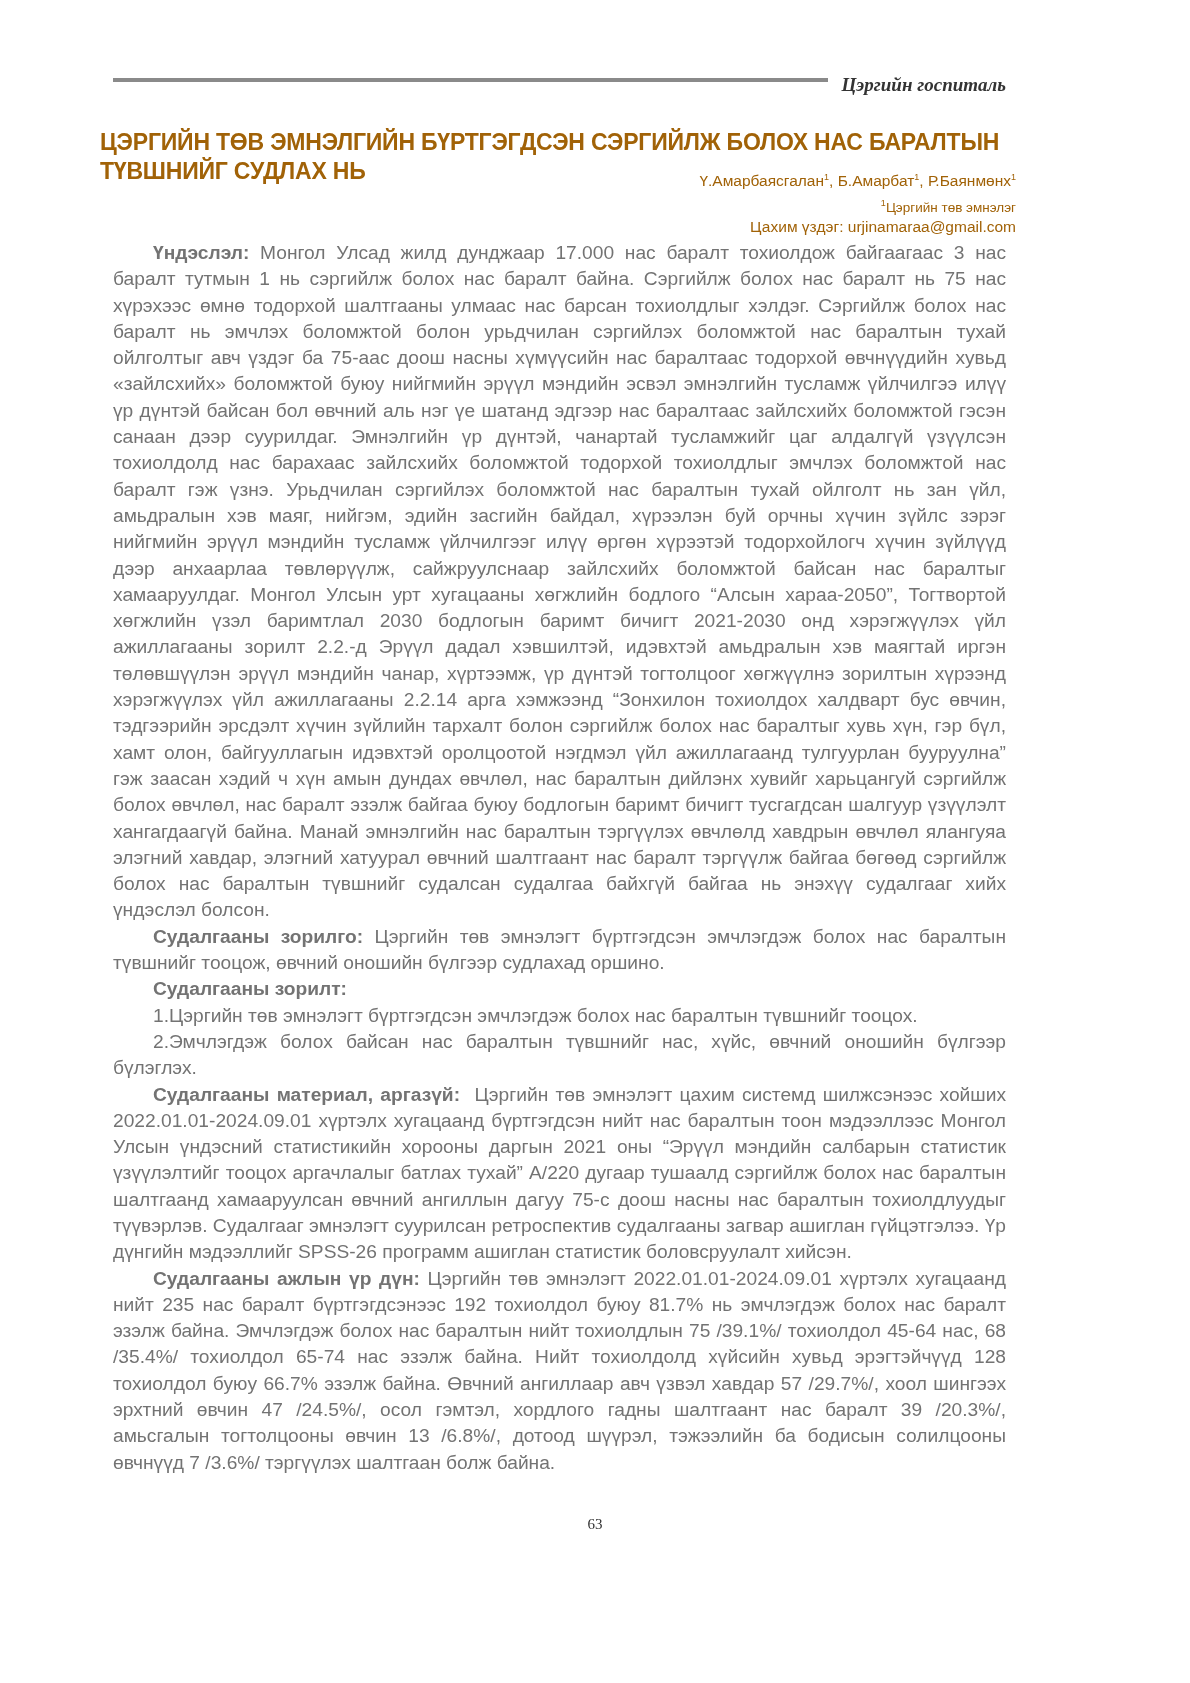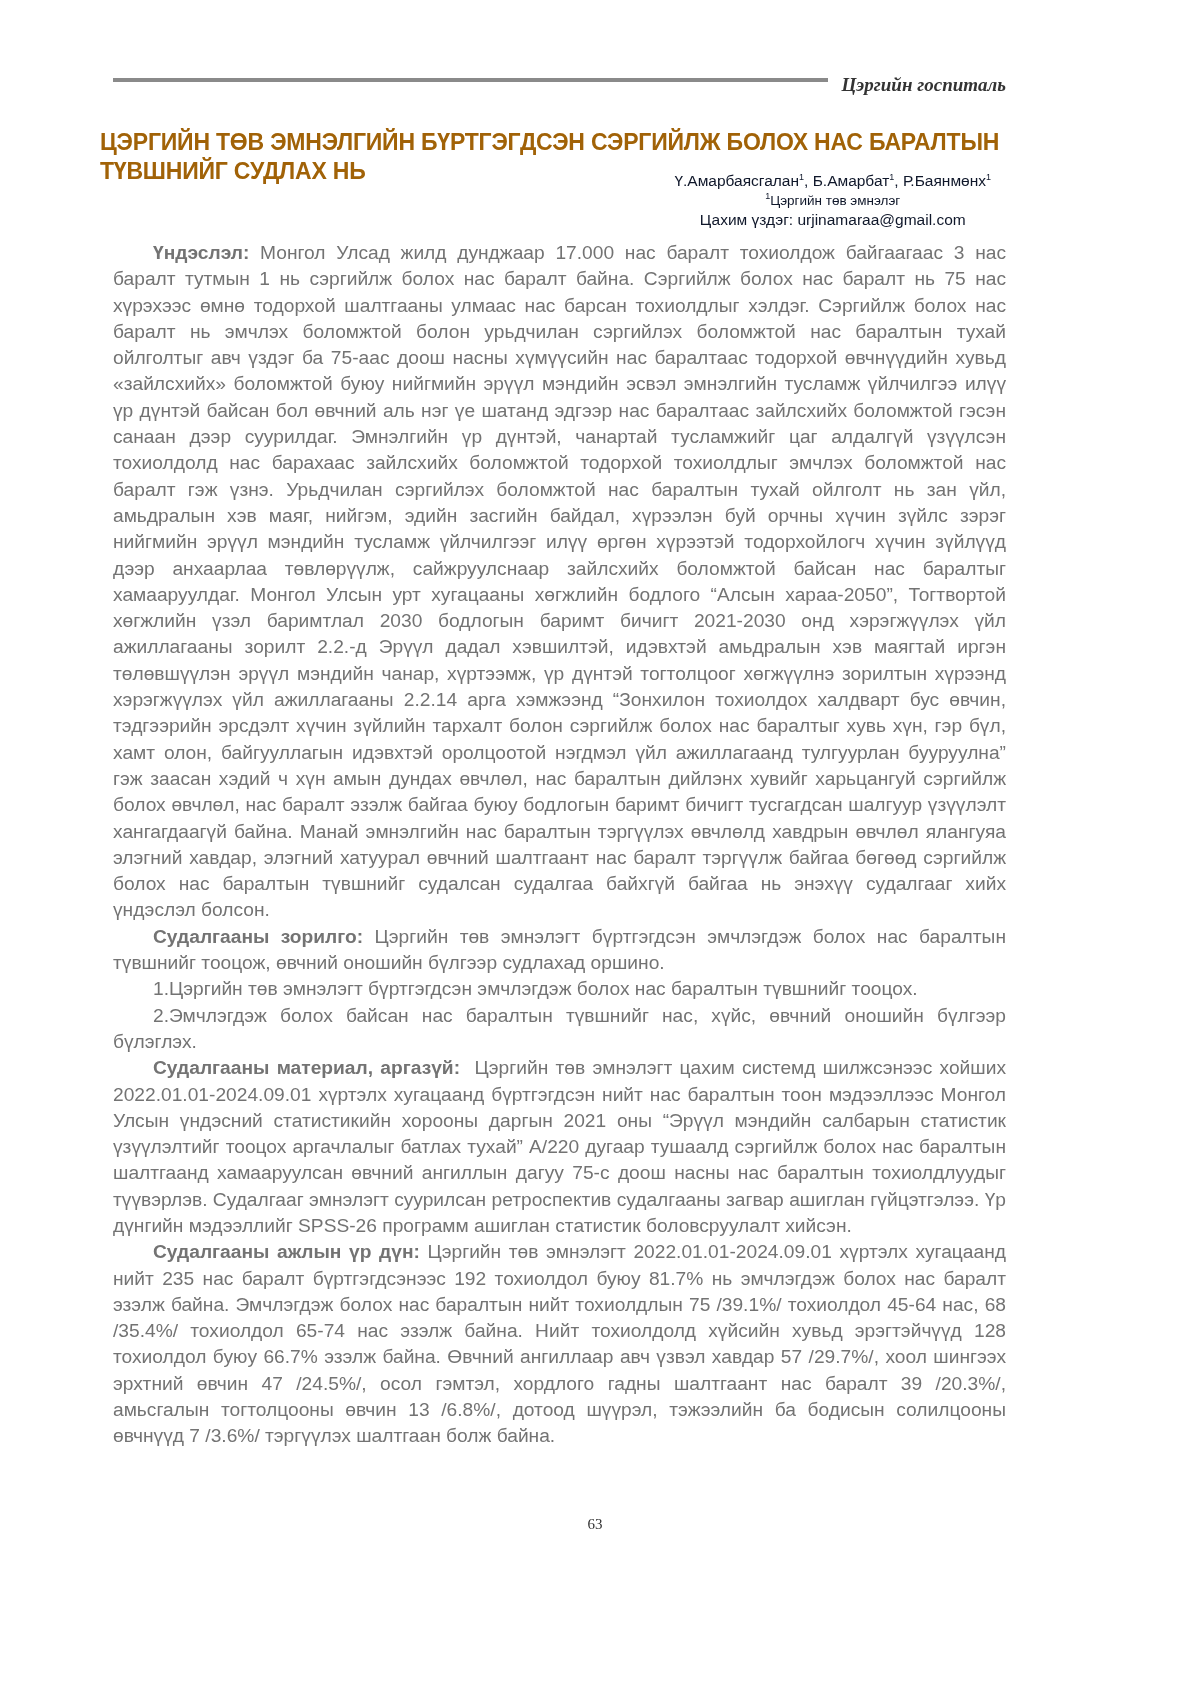--- a/index.html
+++ b/index.html
@@ -17,24 +17,24 @@
     .journal-name {
       font-family: "Liberation Serif", serif; font-style: italic; font-weight: bold;
       font-size: 19px; color: #333; white-space: nowrap;
     }
     .title {
       position: absolute; left: 100px; top: 113px; width: 920px;
       text-align: left; font-weight: bold; font-size: 23px; line-height: 29px;
       letter-spacing: -0.2px; color: #a16207;
     }
     .authors-block {
-      position: absolute; right: 199px; top: 171px; text-align: center;
-      font-size: 15.5px; line-height: 20px; color: #0f172a;
+      position: absolute; right: 174px; top: 171px; text-align: right;
+      font-size: 15.5px; line-height: 20px; color: #a16207;
     }
-    .authors-block .aff { font-size: 13.5px; line-height: 19px; }
+    .authors-block .aff { font-size: 13.5px; line-height: 19px; margin-top: 7px; }
     .authors-block sup { font-size: 9px; vertical-align: 6px; line-height: 0; }
     .body-text {
       position: absolute; left: 113px; top: 240px; width: 893px;
       font-size: 19.2px; line-height: 26.3px; text-align: justify; color: #737373;
     }
     .body-text p { margin: 0; text-indent: 40px; }
     .body-text b { font-weight: bold; }
     .body-text .list-item { text-indent: 40px; }
     .page-number {
       position: absolute; left: 0; width: 1190px; top: 1516px; text-align: center;
@@ -60,19 +60,20 @@
   <div class="aff"><sup>1</sup><span>Цэргийн төв эмнэлэг</span></div>
   <div>
     <span>Цахим үздэг:</span>
     <span>urjinamaraa@gmail.com</span>
   </div>
 </div>
 
 <div class="body-text">
   <p><b>Үндэслэл:</b> <span>Монгол Улсад жилд дунджаар 17.000 нас баралт тохиолдож байгаагаас 3 нас баралт тутмын 1 нь сэргийлж болох нас баралт байна. Сэргийлж болох нас баралт нь 75 нас хүрэхээс өмнө тодорхой шалтгааны улмаас нас барсан тохиолдлыг хэлдэг. Сэргийлж болох нас баралт нь эмчлэх боломжтой болон урьдчилан сэргийлэх боломжтой нас баралтын тухай ойлголтыг авч үздэг ба 75-аас доош насны хүмүүсийн нас баралтаас тодорхой өвчнүүдийн хувьд «зайлсхийх» боломжтой буюу нийгмийн эрүүл мэндийн эсвэл эмнэлгийн тусламж үйлчилгээ илүү үр дүнтэй байсан бол өвчний аль нэг үе шатанд эдгээр нас баралтаас зайлсхийх боломжтой гэсэн санаан дээр суурилдаг. Эмнэлгийн үр дүнтэй, чанартай тусламжийг цаг алдалгүй үзүүлсэн тохиолдолд нас барахаас зайлсхийх боломжтой тодорхой тохиолдлыг эмчлэх боломжтой нас баралт гэж үзнэ. Урьдчилан сэргийлэх боломжтой нас баралтын тухай ойлголт нь зан үйл, амьдралын хэв маяг, нийгэм, эдийн засгийн байдал, хүрээлэн буй орчны хүчин зүйлс зэрэг нийгмийн эрүүл мэндийн тусламж үйлчилгээг илүү өргөн хүрээтэй тодорхойлогч хүчин зүйлүүд дээр анхаарлаа төвлөрүүлж, сайжруулснаар зайлсхийх боломжтой байсан нас баралтыг хамааруулдаг. Монгол Улсын урт хугацааны хөгжлийн бодлого “Алсын хараа-2050”, Тогтвортой хөгжлийн үзэл баримтлал 2030 бодлогын баримт бичигт 2021-2030 онд хэрэгжүүлэх үйл ажиллагааны зорилт 2.2.-д Эрүүл дадал хэвшилтэй, идэвхтэй амьдралын хэв маягтай иргэн төлөвшүүлэн эрүүл мэндийн чанар, хүртээмж, үр дүнтэй тогтолцоог хөгжүүлнэ зорилтын хүрээнд хэрэгжүүлэх үйл ажиллагааны 2.2.14 арга хэмжээнд “Зонхилон тохиолдох халдварт бус өвчин, тэдгээрийн эрсдэлт хүчин зүйлийн тархалт болон сэргийлж болох нас баралтыг хувь хүн, гэр бүл, хамт олон, байгууллагын идэвхтэй оролцоотой нэгдмэл үйл ажиллагаанд тулгуурлан бууруулна” гэж заасан хэдий ч хүн амын дундах өвчлөл, нас баралтын дийлэнх хувийг харьцангуй сэргийлж болох өвчлөл, нас баралт эзэлж байгаа буюу бодлогын баримт бичигт тусгагдсан шалгуур үзүүлэлт хангагдаагүй байна. Манай эмнэлгийн нас баралтын тэргүүлэх өвчлөлд хавдрын өвчлөл ялангуяа элэгний хавдар, элэгний хатуурал өвчний шалтгаант нас баралт тэргүүлж байгаа бөгөөд сэргийлж болох нас баралтын түвшнийг судалсан судалгаа байхгүй байгаа нь энэхүү судалгааг хийх үндэслэл болсон.</span></p>
   <p><b>Судалгааны зорилго:</b> <span>Цэргийн төв эмнэлэгт бүртгэгдсэн эмчлэгдэж болох нас баралтын түвшнийг тооцож, өвчний оношийн бүлгээр судлахад оршино.</span></p>
+  <p><b>Судалгааны зорилт:</b></p>
   <p class="list-item"><span>1.</span><span>Цэргийн төв эмнэлэгт бүртгэгдсэн эмчлэгдэж болох нас баралтын түвшнийг тооцох.</span></p>
   <p class="list-item"><span>2.</span><span>Эмчлэгдэж болох байсан нас баралтын түвшнийг нас, хүйс, өвчний оношийн бүлгээр бүлэглэх.</span></p>
   <p><b>Судалгааны материал, аргазүй:</b>&nbsp; <span>Цэргийн төв эмнэлэгт цахим системд шилжсэнээс хойших 2022.01.01-2024.09.01 хүртэлх хугацаанд бүртгэгдсэн нийт нас баралтын тоон мэдээллээс Монгол Улсын үндэсний статистикийн хорооны даргын 2021 оны “Эрүүл мэндийн салбарын статистик үзүүлэлтийг тооцох аргачлалыг батлах тухай” А/220 дугаар тушаалд сэргийлж болох нас баралтын шалтгаанд хамааруулсан өвчний ангиллын дагуу 75-с доош насны нас баралтын тохиолдлуудыг түүвэрлэв. Судалгааг эмнэлэгт суурилсан ретроспектив судалгааны загвар ашиглан гүйцэтгэлээ. Үр дүнгийн мэдээллийг SPSS-26 программ ашиглан статистик боловсруулалт хийсэн.</span></p>
   <p><b>Судалгааны ажлын үр дүн:</b> <span>Цэргийн төв эмнэлэгт 2022.01.01-2024.09.01 хүртэлх хугацаанд нийт 235 нас баралт бүртгэгдсэнээс 192 тохиолдол буюу 81.7% нь эмчлэгдэж болох нас баралт эзэлж байна. Эмчлэгдэж болох нас баралтын нийт тохиолдлын 75 /39.1%/ тохиолдол 45-64 нас, 68 /35.4%/ тохиолдол 65-74 нас эзэлж байна. Нийт тохиолдолд хүйсийн хувьд эрэгтэйчүүд 128 тохиолдол буюу 66.7% эзэлж байна. Өвчний ангиллаар авч үзвэл хавдар 57 /29.7%/, хоол шингээх эрхтний өвчин 47 /24.5%/, осол гэмтэл, хордлого гадны шалтгаант нас баралт 39 /20.3%/, амьсгалын тогтолцооны өвчин 13 /6.8%/, дотоод шүүрэл, тэжээлийн ба бодисын солилцооны өвчнүүд 7 /3.6%/ тэргүүлэх шалтгаан болж байна.</span></p>
 </div>
 
 <div class="page-number">63</div>
 
 </body></html>

